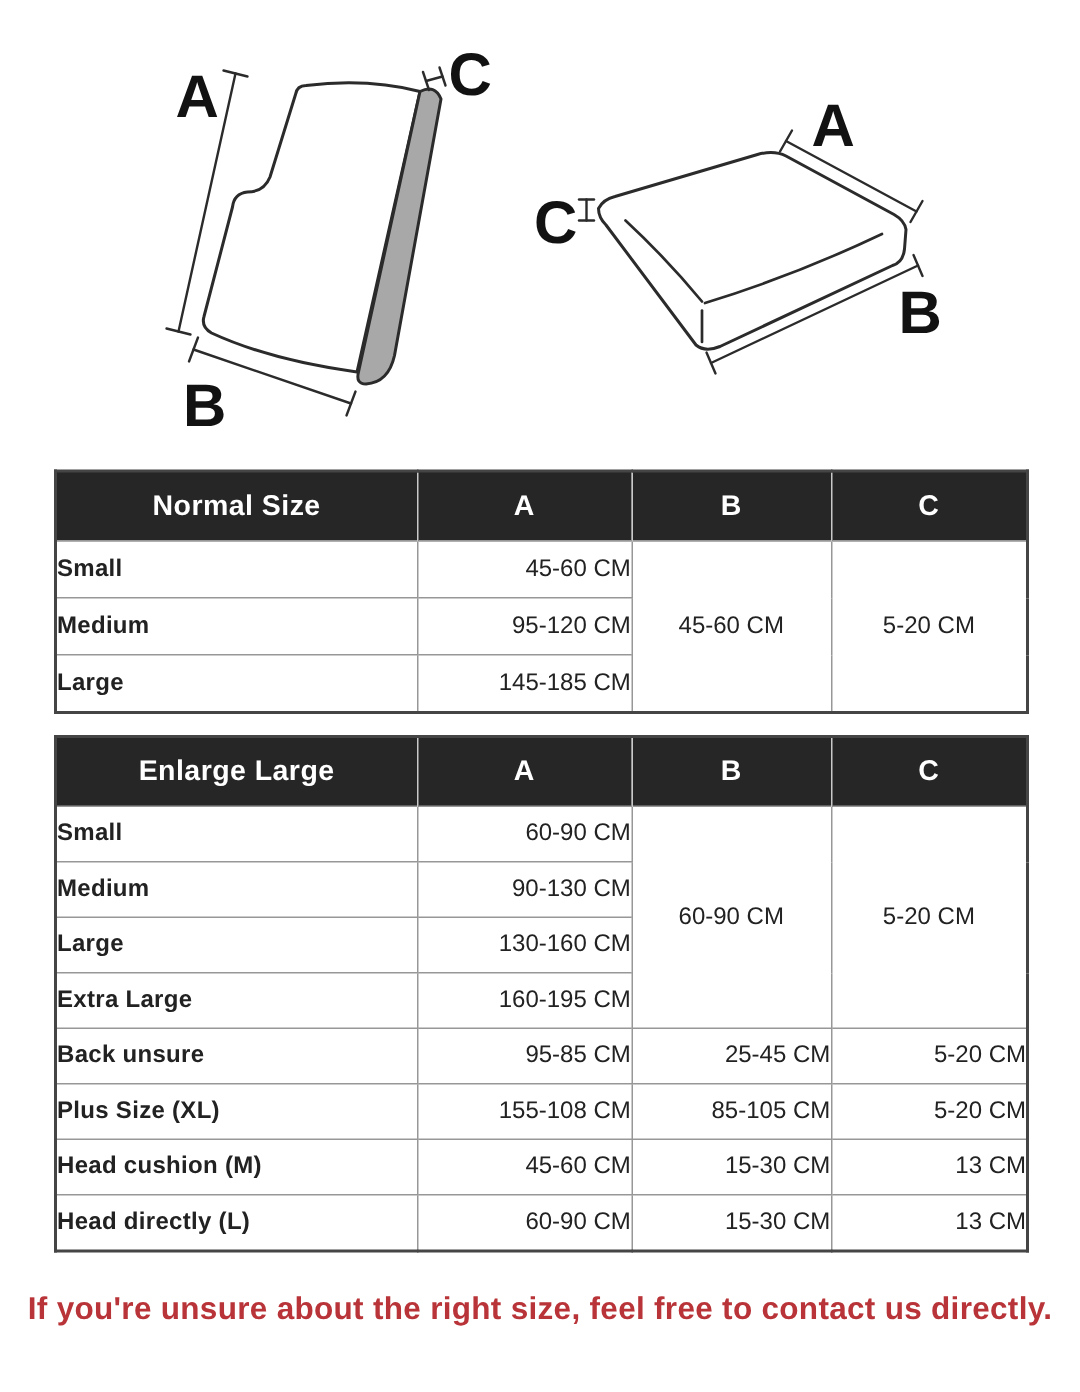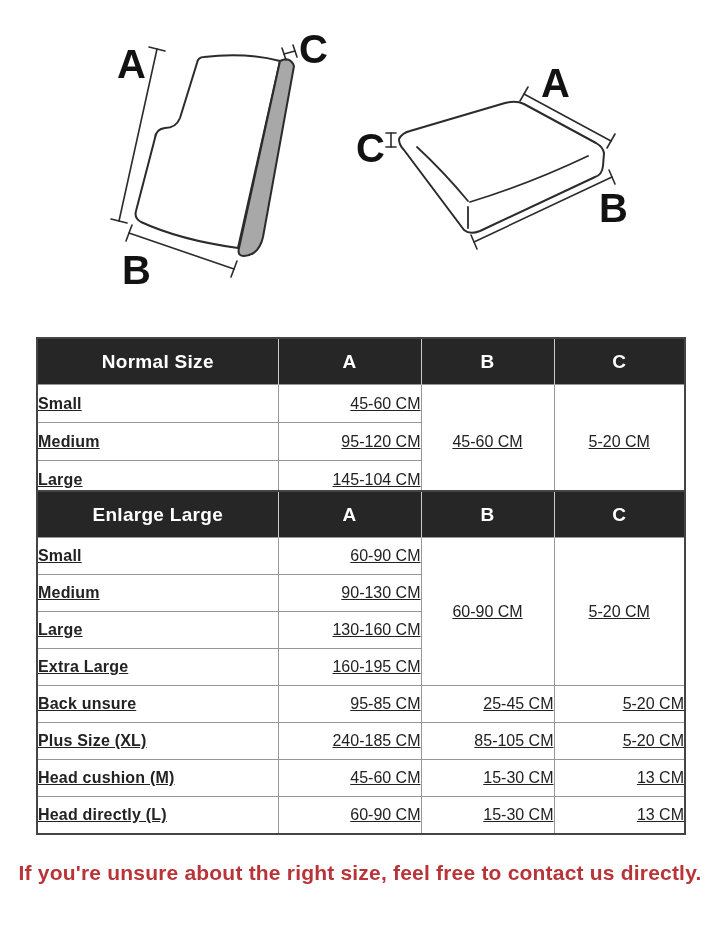--- a/index.html
+++ b/index.html
@@ -23,36 +23,35 @@
   .dim{stroke:#2b2b2b;stroke-width:1.6;stroke-linecap:round;}
 
   .size-table{
     position:absolute;left:36px;
     width:648px;
     border-collapse:collapse;
     table-layout:fixed;
     border:2px solid #454545;
     background:#ffffff;
   }
-  #table-normal{top:313px;margin-top:24px;}
+  #table-normal{top:313px;}
   #table-enlarge{top:490px;}
   .size-table th{
     background:#262626;color:#ffffff;
     font-size:19px;font-weight:700;letter-spacing:.3px;
     height:45px;text-align:center;
     border-left:1px solid #c9c9c9;
     padding:0;
   }
   .size-table th:first-child{border-left:none;}
   .size-table td{
     border:1px solid #979797;
     font-size:16px;color:#222222;
     background:#ffffff;
     padding:0;
-    text-decoration:underline;
   }
   #table-normal td{height:37px;}
   #table-enlarge td{height:36px;}
   .cell-label{
     font-weight:700;font-size:17px;color:#121212;letter-spacing:.2px;
     text-align:left;padding-left:16px;
   }
   .cell-val{text-align:right;padding-right:15px;}
   .cell-merged{text-align:center;}
 
@@ -137,21 +136,21 @@
         <td class="cell-val">45-60 CM</td>
         <td class="cell-merged" rowspan="3">45-60 CM</td>
         <td class="cell-merged" rowspan="3">5-20 CM</td>
       </tr>
       <tr>
         <td class="cell-label">Medium</td>
         <td class="cell-val">95-120 CM</td>
       </tr>
       <tr>
         <td class="cell-label">Large</td>
-        <td class="cell-val">145-104 CM</td>
+        <td class="cell-val">145-185 CM</td>
       </tr>
     </tbody>
   </table>
 
   <table class="size-table" id="table-enlarge">
     <colgroup>
         <col style="width:241px">
         <col style="width:143px">
         <col style="width:133px">
         <col style="width:131px">
@@ -184,21 +183,21 @@
         <td class="cell-val">160-195 CM</td>
       </tr>
       <tr>
         <td class="cell-label">Back unsure</td>
         <td class="cell-val">95-85 CM</td>
         <td class="cell-val">25-45 CM</td>
         <td class="cell-val">5-20 CM</td>
       </tr>
       <tr>
         <td class="cell-label">Plus Size (XL)</td>
-        <td class="cell-val">240-185 CM</td>
+        <td class="cell-val">155-108 CM</td>
         <td class="cell-val">85-105 CM</td>
         <td class="cell-val">5-20 CM</td>
       </tr>
       <tr>
         <td class="cell-label">Head cushion (M)</td>
         <td class="cell-val">45-60 CM</td>
         <td class="cell-val">15-30 CM</td>
         <td class="cell-val">13 CM</td>
       </tr>
       <tr>

